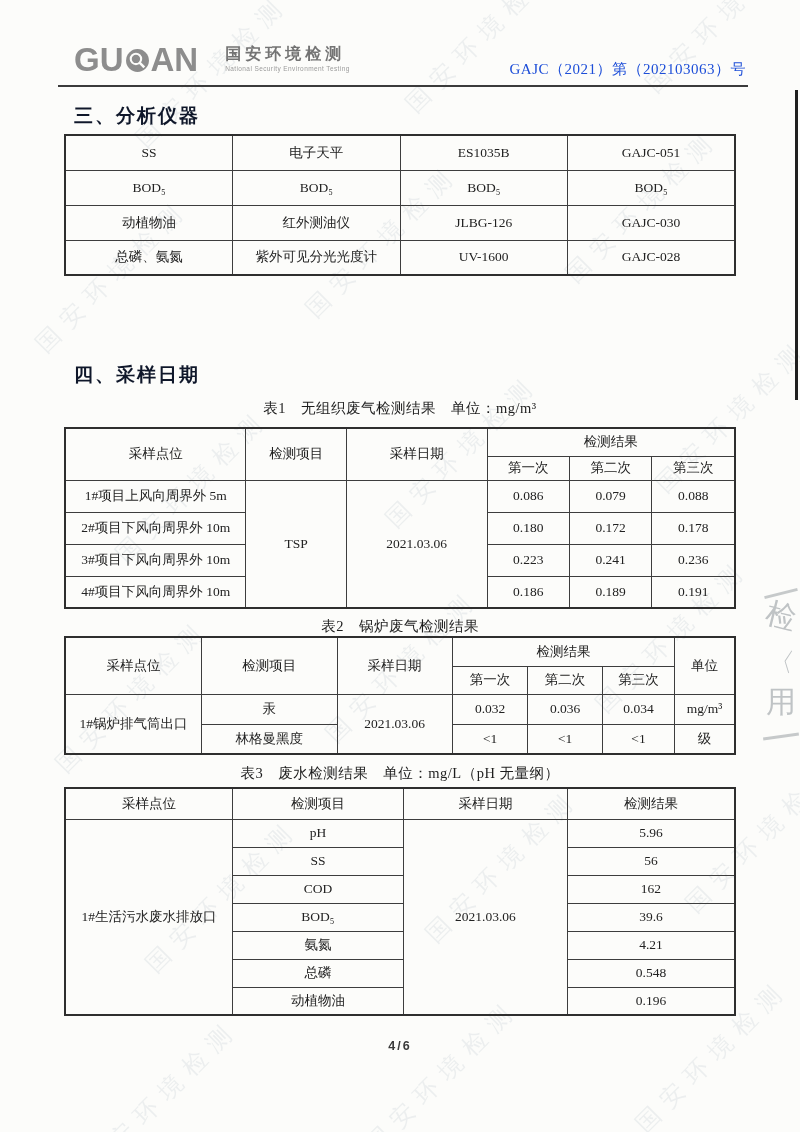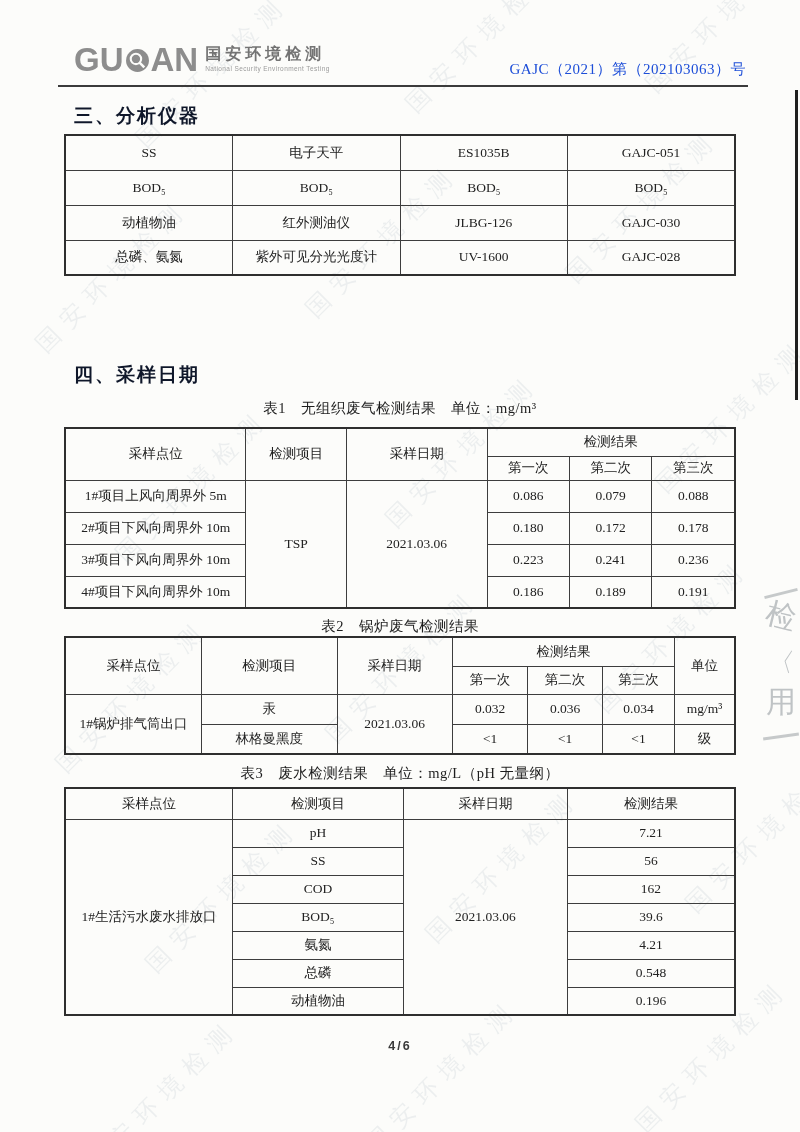--- a/index.html
+++ b/index.html
@@ -16,21 +16,21 @@
   .wm-layer{position:absolute;inset:0;pointer-events:none;z-index:0;}
   .wm{
     position:absolute;
     transform:rotate(-45deg);
     font-size:24px;letter-spacing:10px;
     color:#7e93a2;opacity:.12;white-space:nowrap;
     font-family:"Liberation Serif","DejaVu Serif",serif;
   }
   
   .header{position:absolute;left:0;top:0;width:800px;z-index:2;}
-  .logo{position:absolute;left:74px;top:42px;display:flex;align-items:flex-start;}
+  .logo{position:absolute;left:74px;top:42px;display:flex;align-items:flex-start;gap:20px;}
   .logo-letters{
     display:flex;align-items:center;
     font-family:"Liberation Sans","DejaVu Sans",sans-serif;
     font-weight:900;font-size:33px;line-height:36px;color:#8d8d8d;letter-spacing:0px;
   }
   .logo-globe{width:25px;height:25px;margin:0 1px;display:inline-block;}
   .logo-names{margin-left:7px;padding-top:3px;}
   .logo-cn{
     font-family:"Liberation Sans","DejaVu Sans",sans-serif;
     font-size:16px;font-weight:700;color:#737373;letter-spacing:4px;line-height:18px;
@@ -298,21 +298,21 @@
         <tr class="head">
       <th>采样点位</th>
       <th>检测项目</th>
       <th>采样日期</th>
       <th>检测结果</th>
     </tr>
     <tr class="data">
       <td rowspan="7">1#生活污水废水排放口</td>
       <td>pH</td>
       <td rowspan="7">2021.03.06</td>
-      <td>7.21</td>
+      <td>5.96</td>
     </tr>
     <tr class="data">
       <td>SS</td>
       <td>56</td>
     </tr>
     <tr class="data">
       <td>COD</td>
       <td>162</td>
     </tr>
     <tr class="data">

